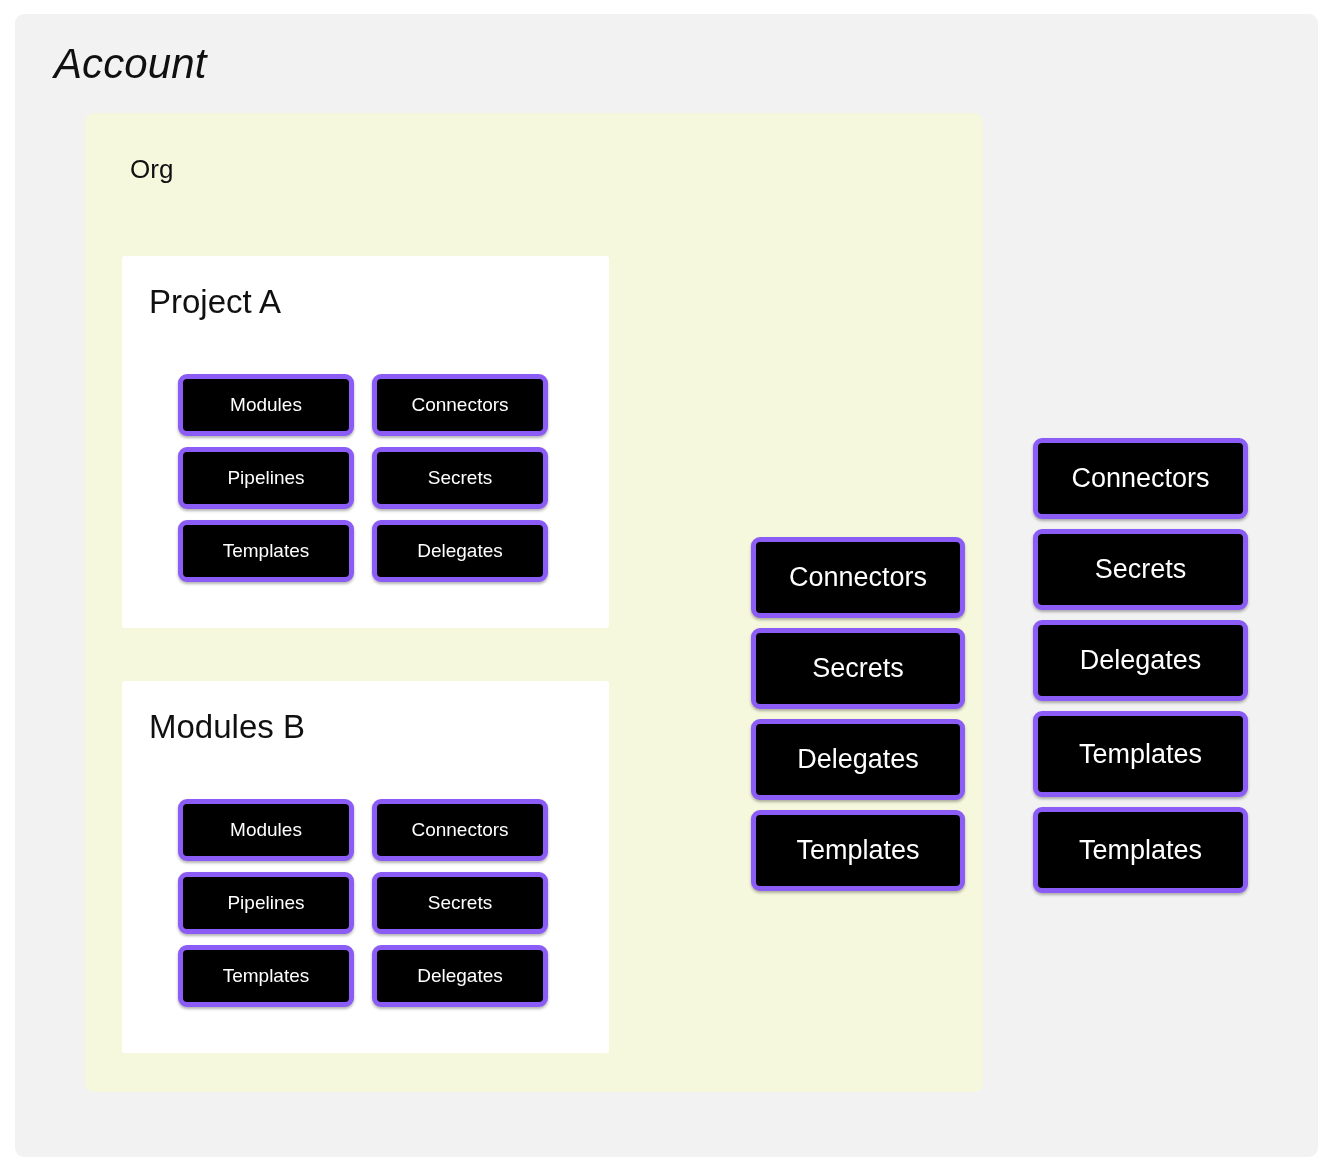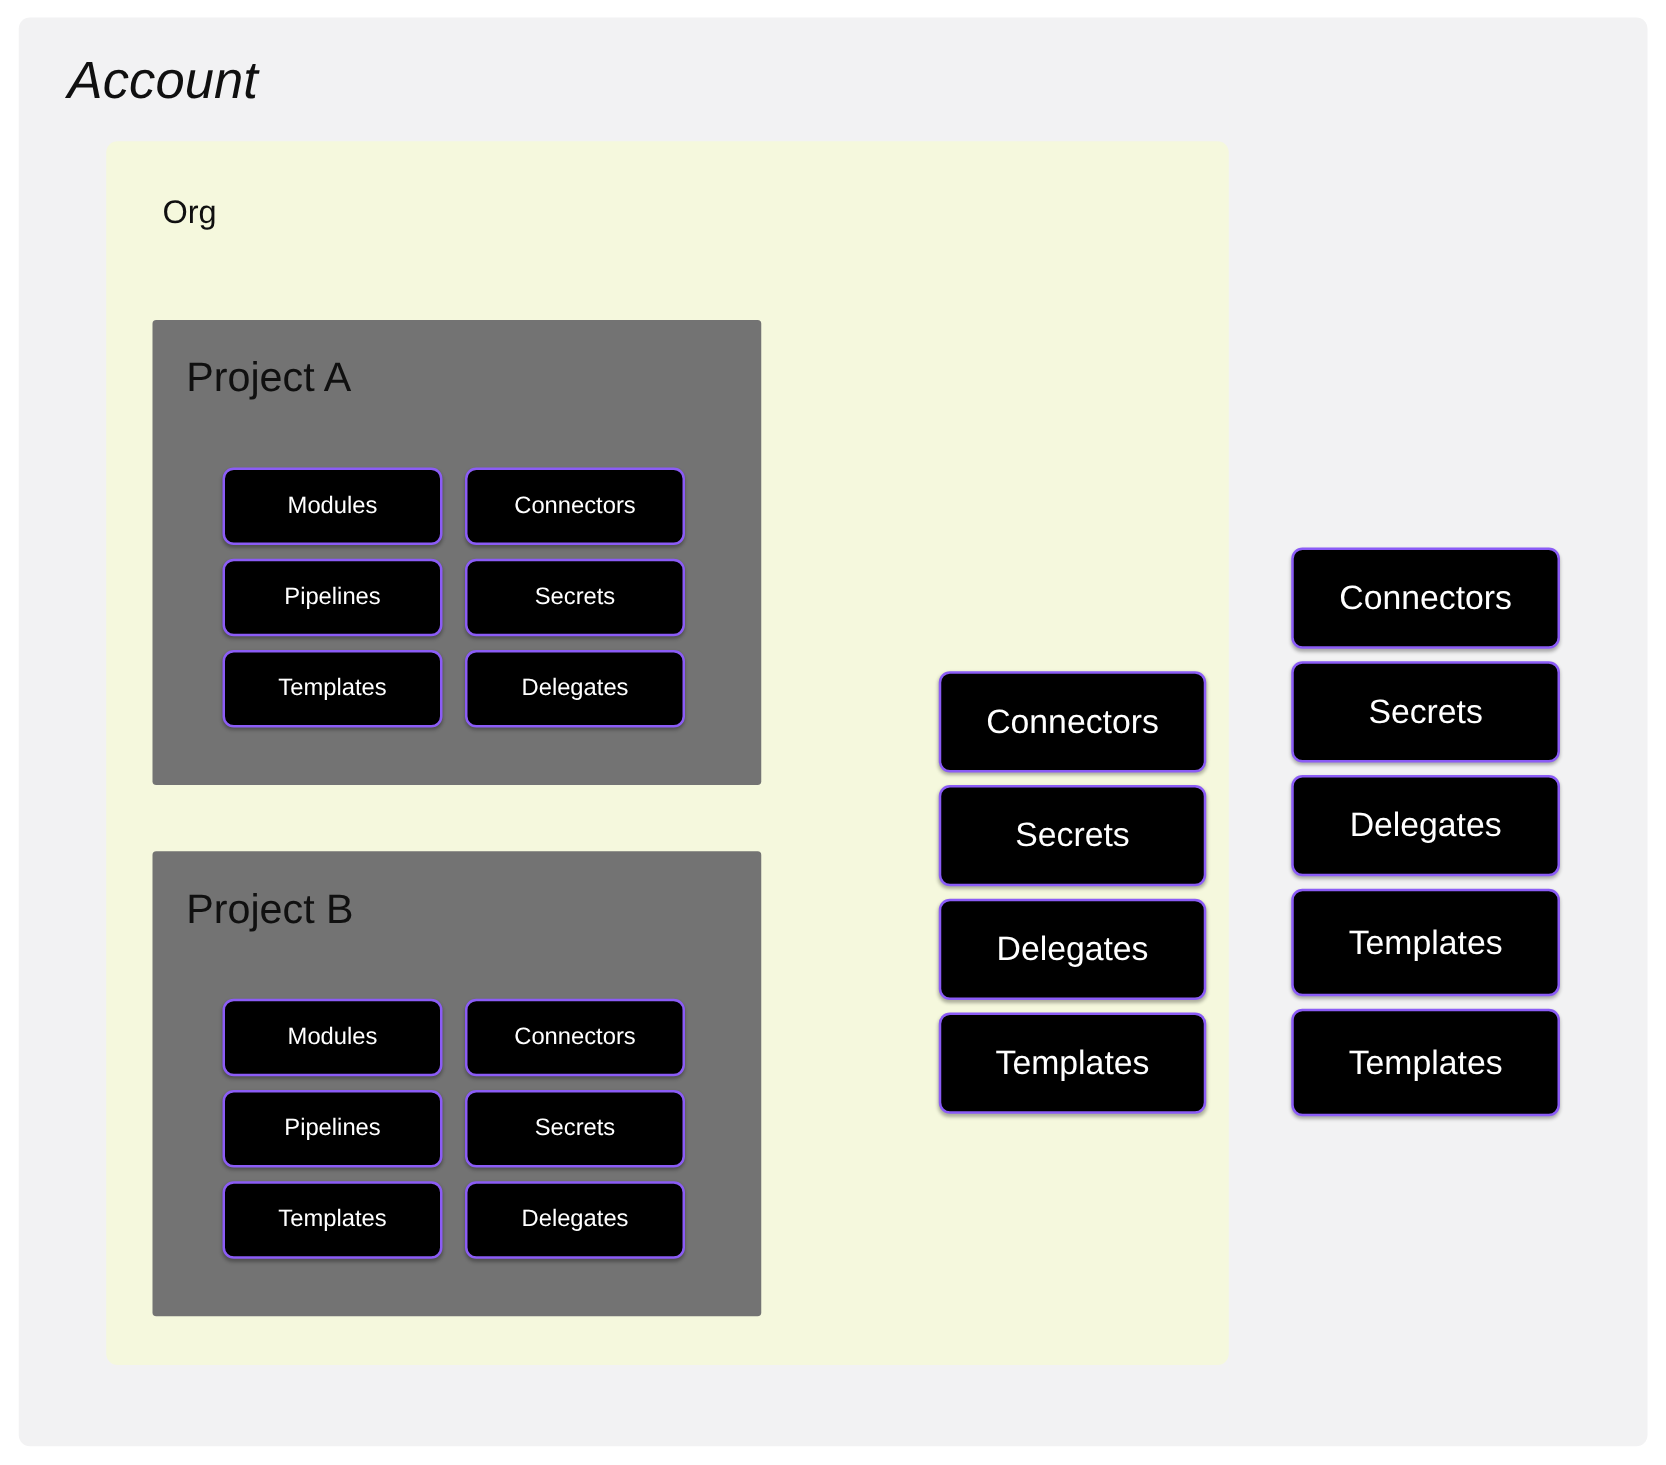--- a/index.html
+++ b/index.html
@@ -61,21 +61,21 @@
     color: #101010;
     line-height: 1.15;
     white-space: nowrap;
   }
 
   
   .project-scope {
     position: absolute;
     left: 37px;
     width: 487px;
-    background: #737373;
+    background: #ffffff;
     border-radius: 3px;
   }
   #project-a-scope { top: 143px; height: 372px; }
   #project-b-scope { top: 568px; height: 372px; }
 
   .project-title {
     position: absolute;
     left: 27px;
     top: 27px;
     font-size: 33px;
@@ -95,21 +95,21 @@
     grid-auto-rows: 62px;
     column-gap: 18px;
     row-gap: 11px;
   }
 
   
   .chip {
     box-sizing: border-box;
     background: #000000;
     color: #ffffff;
-    border: 2px solid #8b5cf6;
+    border: 5px solid #8b5cf6;
     border-radius: 9px;
     display: flex;
     align-items: center;
     justify-content: center;
     text-align: center;
     box-shadow: 0 2px 3px rgba(0,0,0,0.30);
     white-space: nowrap;
     overflow: hidden;
   }
   .chip.small  { font-size: 19px; }
@@ -156,21 +156,21 @@
         <div class="chip small">Modules</div>
         <div class="chip small">Connectors</div>
         <div class="chip small">Pipelines</div>
         <div class="chip small">Secrets</div>
         <div class="chip small">Templates</div>
         <div class="chip small">Delegates</div>
       </div>
     </div>
 
     <div id="project-b-scope" class="project-scope">
-      <div class="project-title">Project B</div>
+      <div class="project-title">Modules B</div>
       <div class="project-chips">
         <div class="chip small">Modules</div>
         <div class="chip small">Connectors</div>
         <div class="chip small">Pipelines</div>
         <div class="chip small">Secrets</div>
         <div class="chip small">Templates</div>
         <div class="chip small">Delegates</div>
       </div>
     </div>
 

